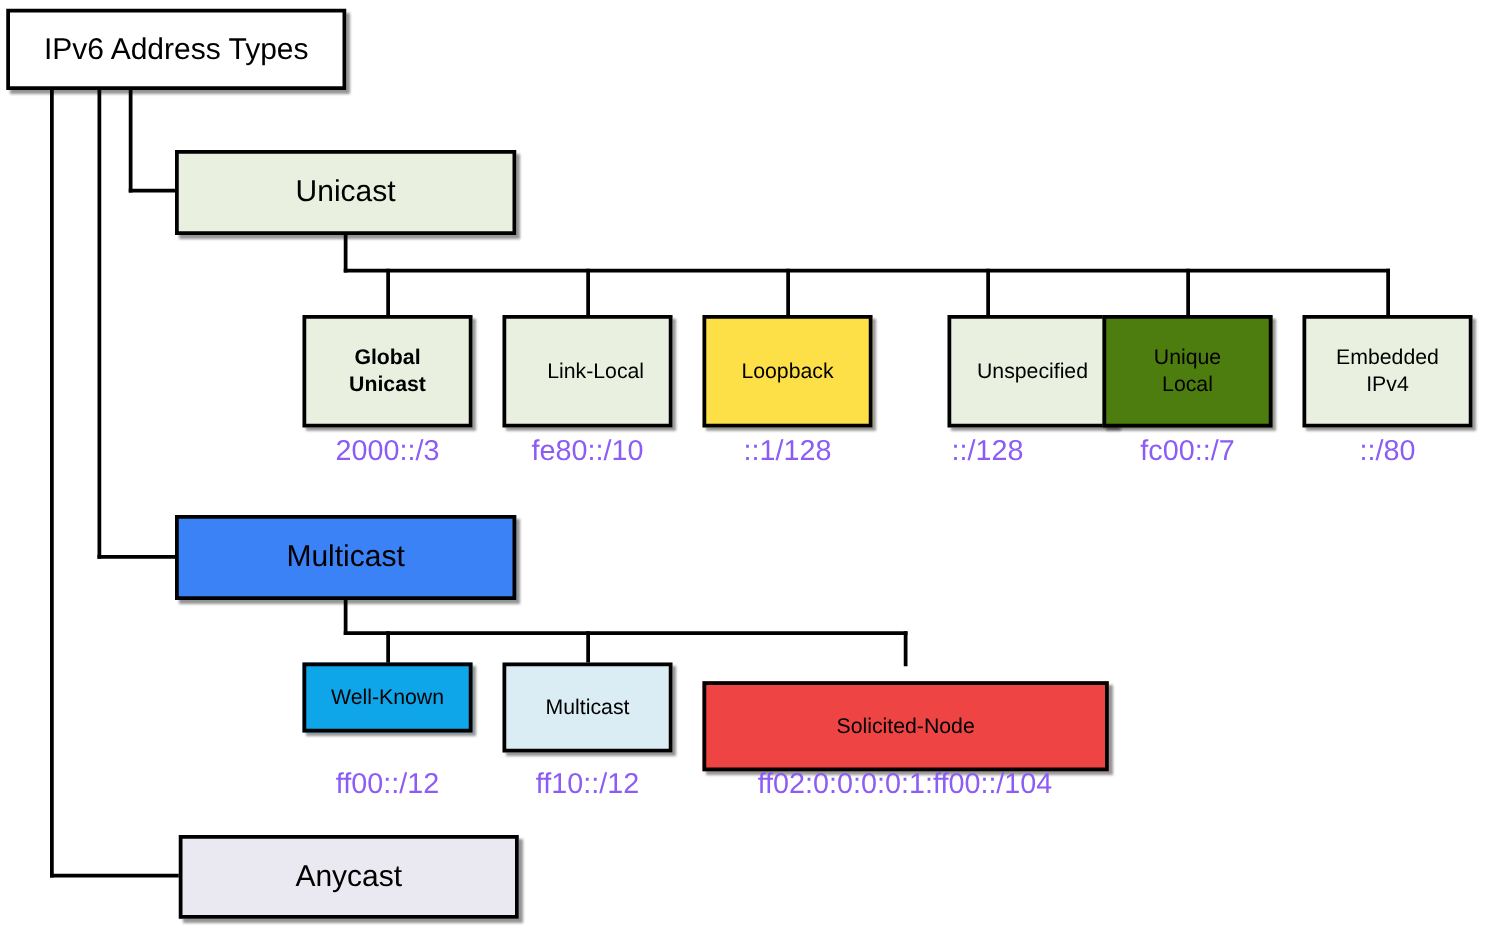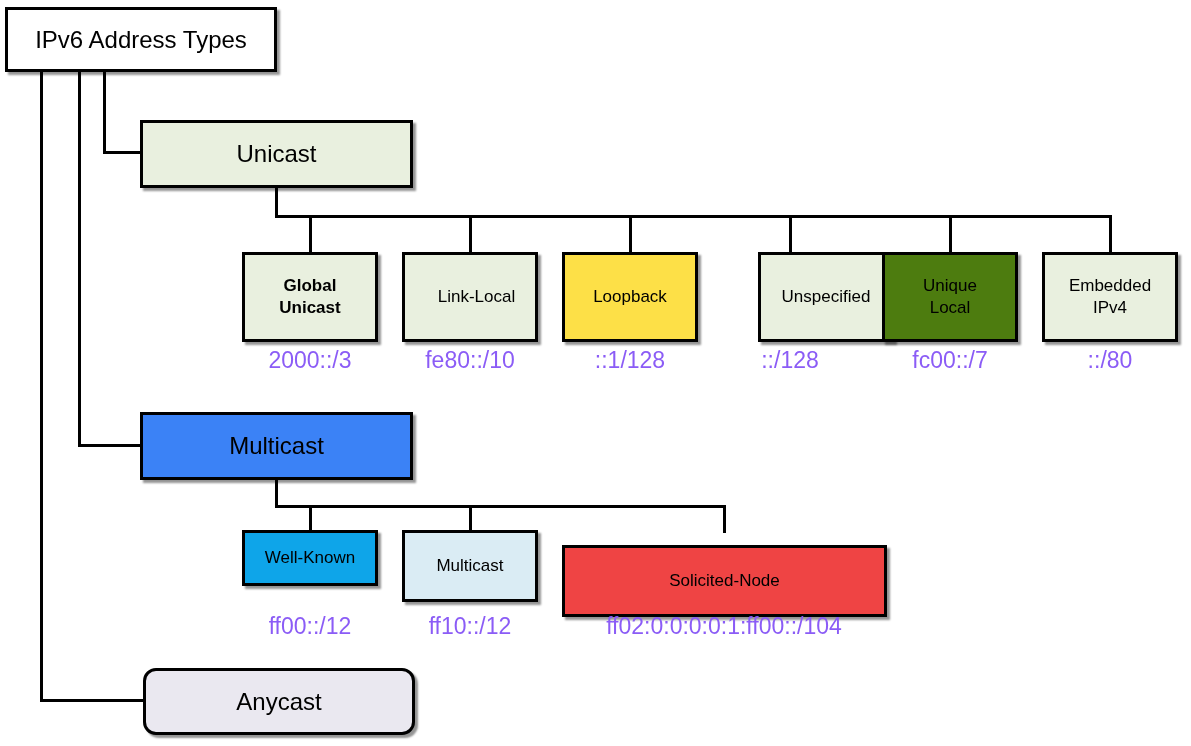--- a/index.html
+++ b/index.html
@@ -78,21 +78,21 @@
   </div>
 
   <div class="node branch-node" style="left: 140px; top: 120px; width: 273px; height: 68px; background-color: rgb(233, 240, 223);">
     <span class="nm">Unicast</span>
   </div>
 
   <div class="node branch-node" style="left: 140px; top: 412px; width: 273px; height: 68px; background-color: #3b82f6;">
     <span class="nm">Multicast</span>
   </div>
 
-  <div class="node branch-node" style="left: 143px; top: 668px; width: 272px; height: 67px; background-color: rgb(234, 232, 240); border-radius: 13px;">
+  <div class="node branch-node" style="left: 143px; top: 668px; width: 272px; height: 67px; background-color: rgb(234, 232, 240);">
     <span class="nm">Anycast</span>
   </div>
 
   <div class="node child-node" style="left: 242px; top: 252px; width: 136px; height: 90px; background-color: rgb(233, 240, 223); font-weight: bold;">
     <span class="nm">Global
 Unicast</span>
   </div>
   <div class="node child-node" style="left: 402px; top: 252px; width: 136px; height: 90px; background-color: rgb(233, 240, 223); padding-left: 13px;">
     <span class="nm">Link-Local</span>
   </div>

